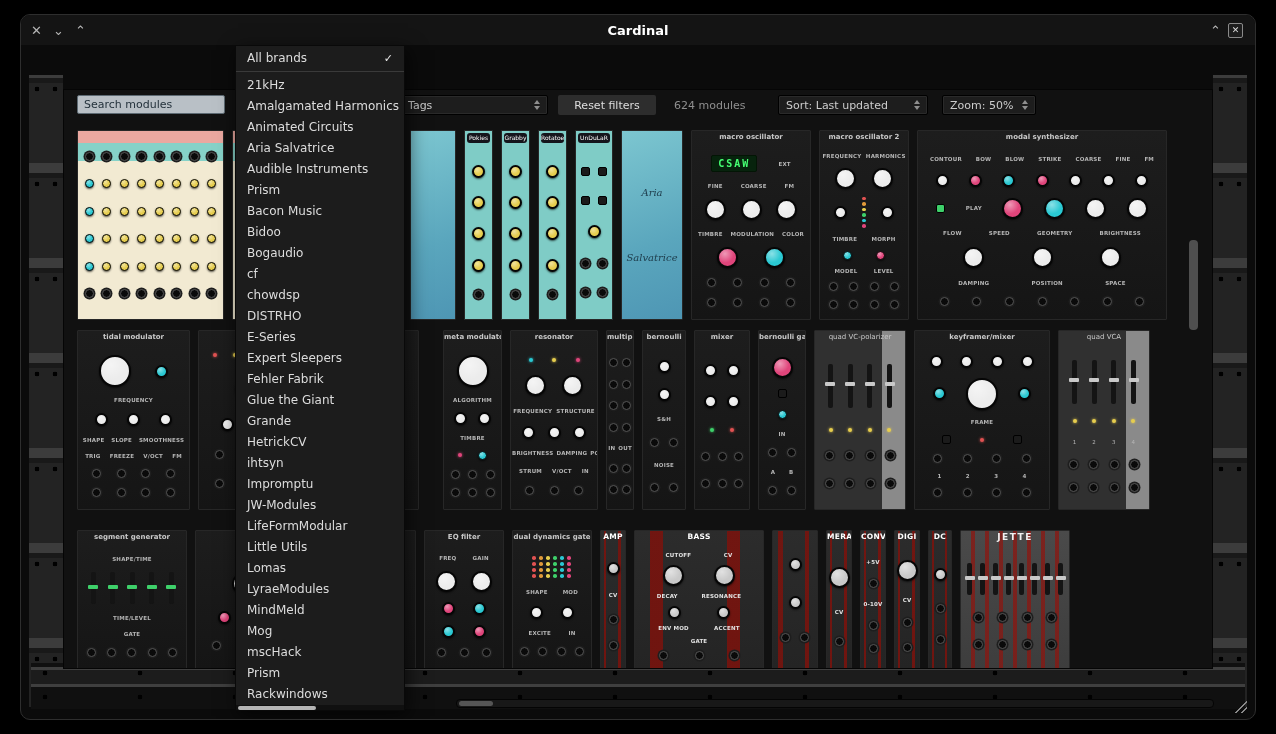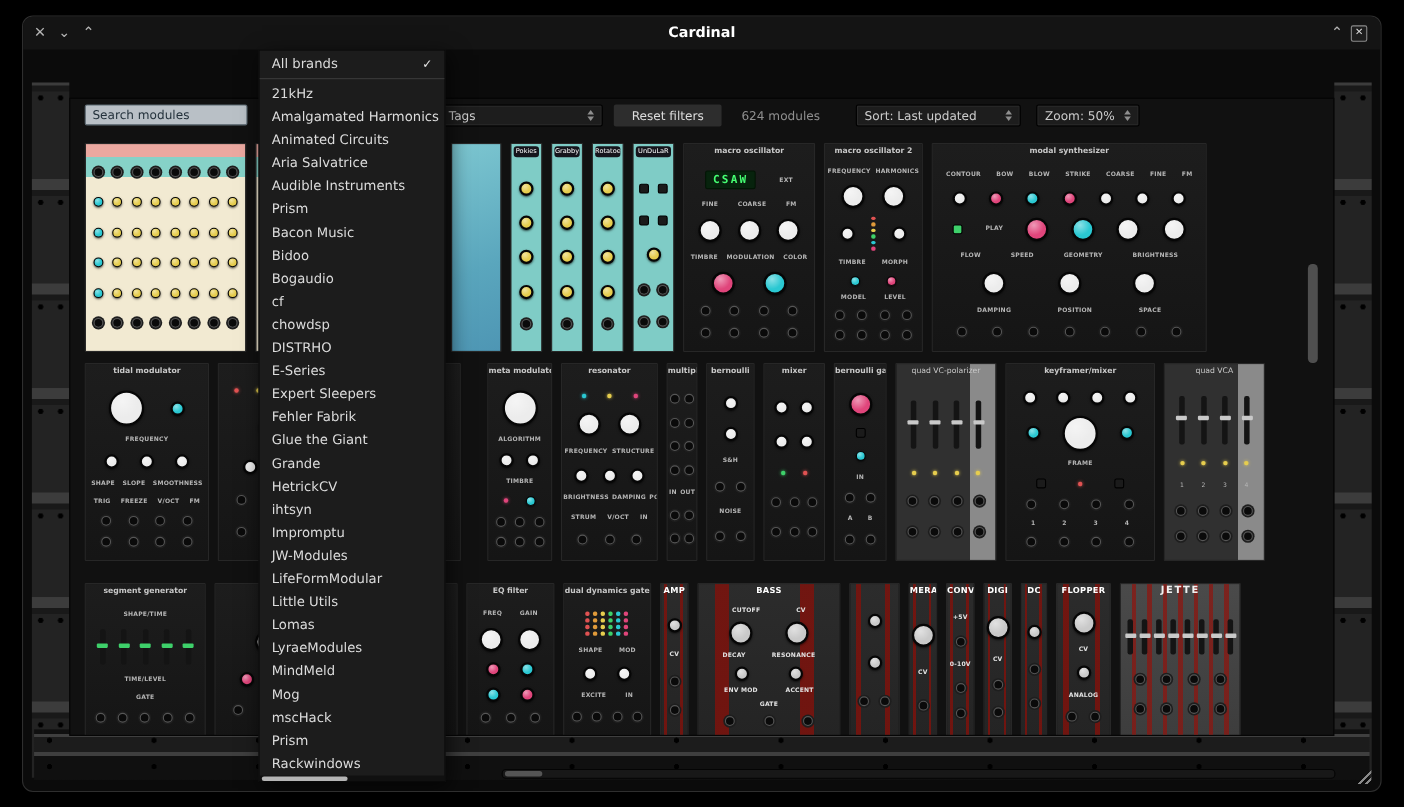--- a/index.html
+++ b/index.html
@@ -379,20 +379,30 @@
               <div class="mr">
                 <span class="port"></span>
                 <span class="port"></span>
               </div>
               <div class="mr">
                 <span class="port"></span>
                 <span class="port"></span>
               </div>
             </div>
           </div>
+          <div class="mod k-aria_art" style="width: 62px;">
+            <div class="mbody">
+              <div class="mr">
+                <span class="script">Aria</span>
+              </div>
+              <div class="mr">
+                <span class="script">Salvatrice</span>
+              </div>
+            </div>
+          </div>
           <div class="mod k-mutable" style="width: 120px;">
             <div class="mt">macro oscillator</div>
             <div class="mbody">
               <div class="mr">
                 <span class="lcd">CSAW</span>
                 <span class="lbl">EXT</span>
               </div>
               <div class="mr">
                 <span class="lbl">FINE</span>
                 <span class="lbl">COARSE</span>
@@ -1205,41 +1215,20 @@
           <div class="mod k-autinn" style="width: 24px;">
             <div class="mt">DC</div>
             <div class="mbody">
               <div class="mr">
                 <span class="knob kz-sm" style="background: radial-gradient(circle at 35% 28%, rgba(255, 255, 255, 0.45), rgba(255, 255, 255, 0) 55%), rgb(201, 201, 201);"></span>
               </div>
               <div class="mr">
                 <span class="port"></span>
               </div>
               <div class="mr">
-                <span class="port"></span>
-              </div>
-            </div>
-          </div>
-          <div class="mod k-autinn" style="width: 50px;">
-            <div class="mt">FLOPPER</div>
-            <div class="mbody">
-              <div class="mr">
-                <span class="knob kz-md" style="background: radial-gradient(circle at 35% 28%, rgba(255, 255, 255, 0.45), rgba(255, 255, 255, 0) 55%), rgb(201, 201, 201);"></span>
-              </div>
-              <div class="mr">
-                <span class="lbl">CV</span>
-              </div>
-              <div class="mr">
-                <span class="knob kz-sm" style="background: radial-gradient(circle at 35% 28%, rgba(255, 255, 255, 0.45), rgba(255, 255, 255, 0) 55%), rgb(201, 201, 201);"></span>
-              </div>
-              <div class="mr">
-                <span class="lbl">ANALOG</span>
-              </div>
-              <div class="mr">
-                <span class="port"></span>
                 <span class="port"></span>
               </div>
             </div>
           </div>
           <div class="mod k-jette" style="width: 110px;">
             <div class="mt">JETTE</div>
             <div class="mbody">
               <div class="mr">
                 <span class="sl">
                   <i style="background: rgb(201, 201, 201);"></i>

